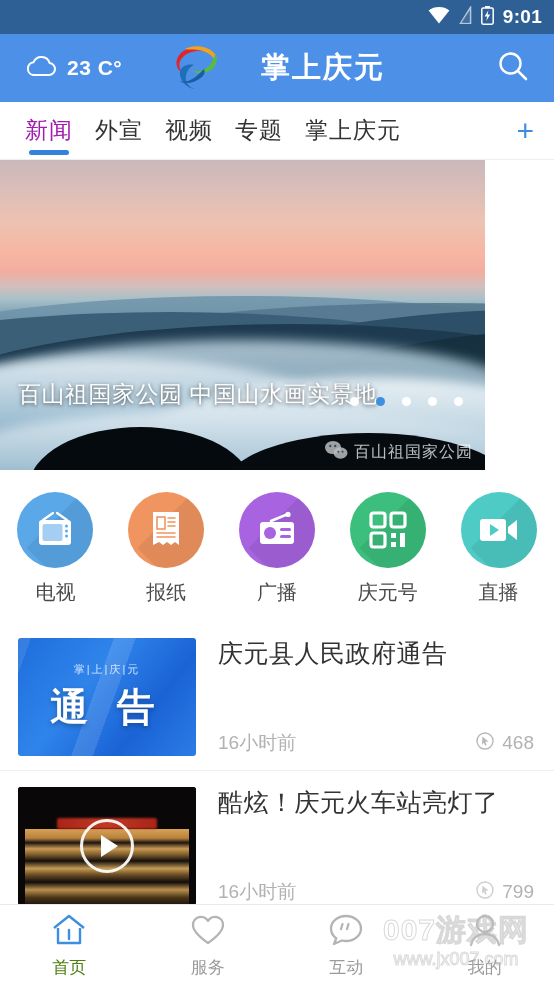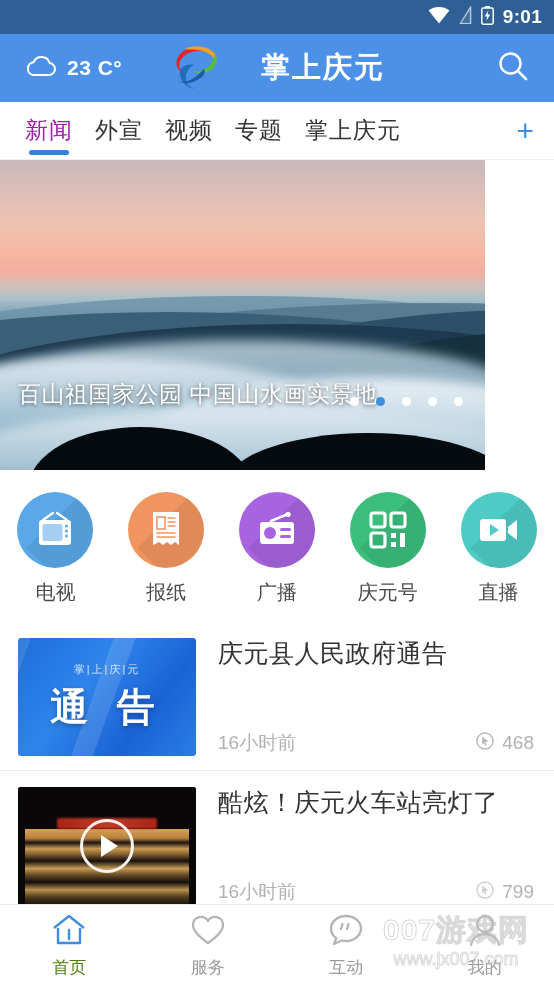--- a/index.html
+++ b/index.html
@@ -261,20 +261,33 @@
       <div class="ridge" style="left:46%;top:88%;width:60%;height:55px;background:#060b10;"></div>
     </div>
     <div class="banner-caption">百山祖国家公园 中国山水画实景地</div>
     <div class="banner-dots">
       <span class="dot"></span>
       <span class="dot active"></span>
       <span class="dot"></span>
       <span class="dot"></span>
       <span class="dot"></span>
     </div>
+    <div class="banner-watermark">
+      <span>
+        <svg width="24" height="20" viewBox="0 0 24 20">
+          <ellipse cx="9" cy="7.5" rx="8" ry="6.6" fill="#ffffff" opacity=".85"></ellipse>
+          <ellipse cx="16.5" cy="13" rx="7" ry="5.8" fill="#ffffff" opacity=".85"></ellipse>
+          <circle cx="6.3" cy="6" r="1.2" fill="#4b6b7d"></circle>
+            <circle cx="11.2" cy="6" r="1.2" fill="#4b6b7d"></circle>
+          <circle cx="14.3" cy="11.8" r="1" fill="#4b6b7d"></circle>
+            <circle cx="18.6" cy="11.8" r="1" fill="#4b6b7d"></circle>
+        </svg>
+      </span>
+      <span>百山祖国家公园</span>
+    </div>
   </div>
 
   <div class="quickrow">
 
     <div class="quick">
       <div class="quick-circle" style="background:#5aa8e8">
         <svg class="q-glyph" width="42" height="38" viewBox="0 0 42 38">
           <path d="M9 9L19 2M33 9L23 2" stroke="#ffffff" stroke-width="2.2" stroke-linecap="round"></path>
           <rect x="5" y="9" width="32" height="25" rx="3" fill="#ffffff"></rect>
           <rect x="8.5" y="13" width="20" height="17" rx="2" fill="#5aa8e8" opacity=".55"></rect>

